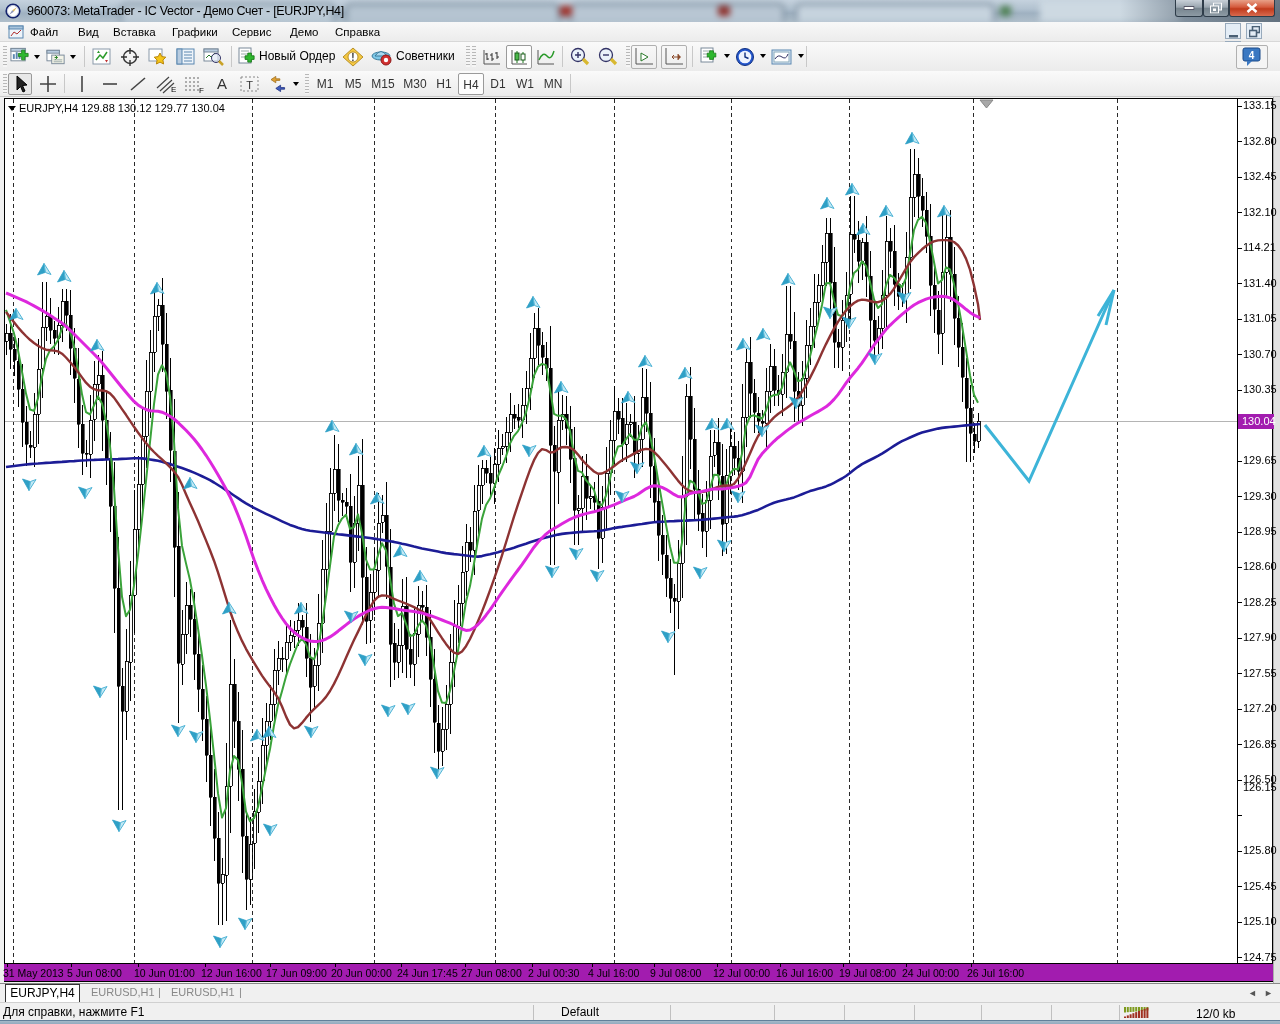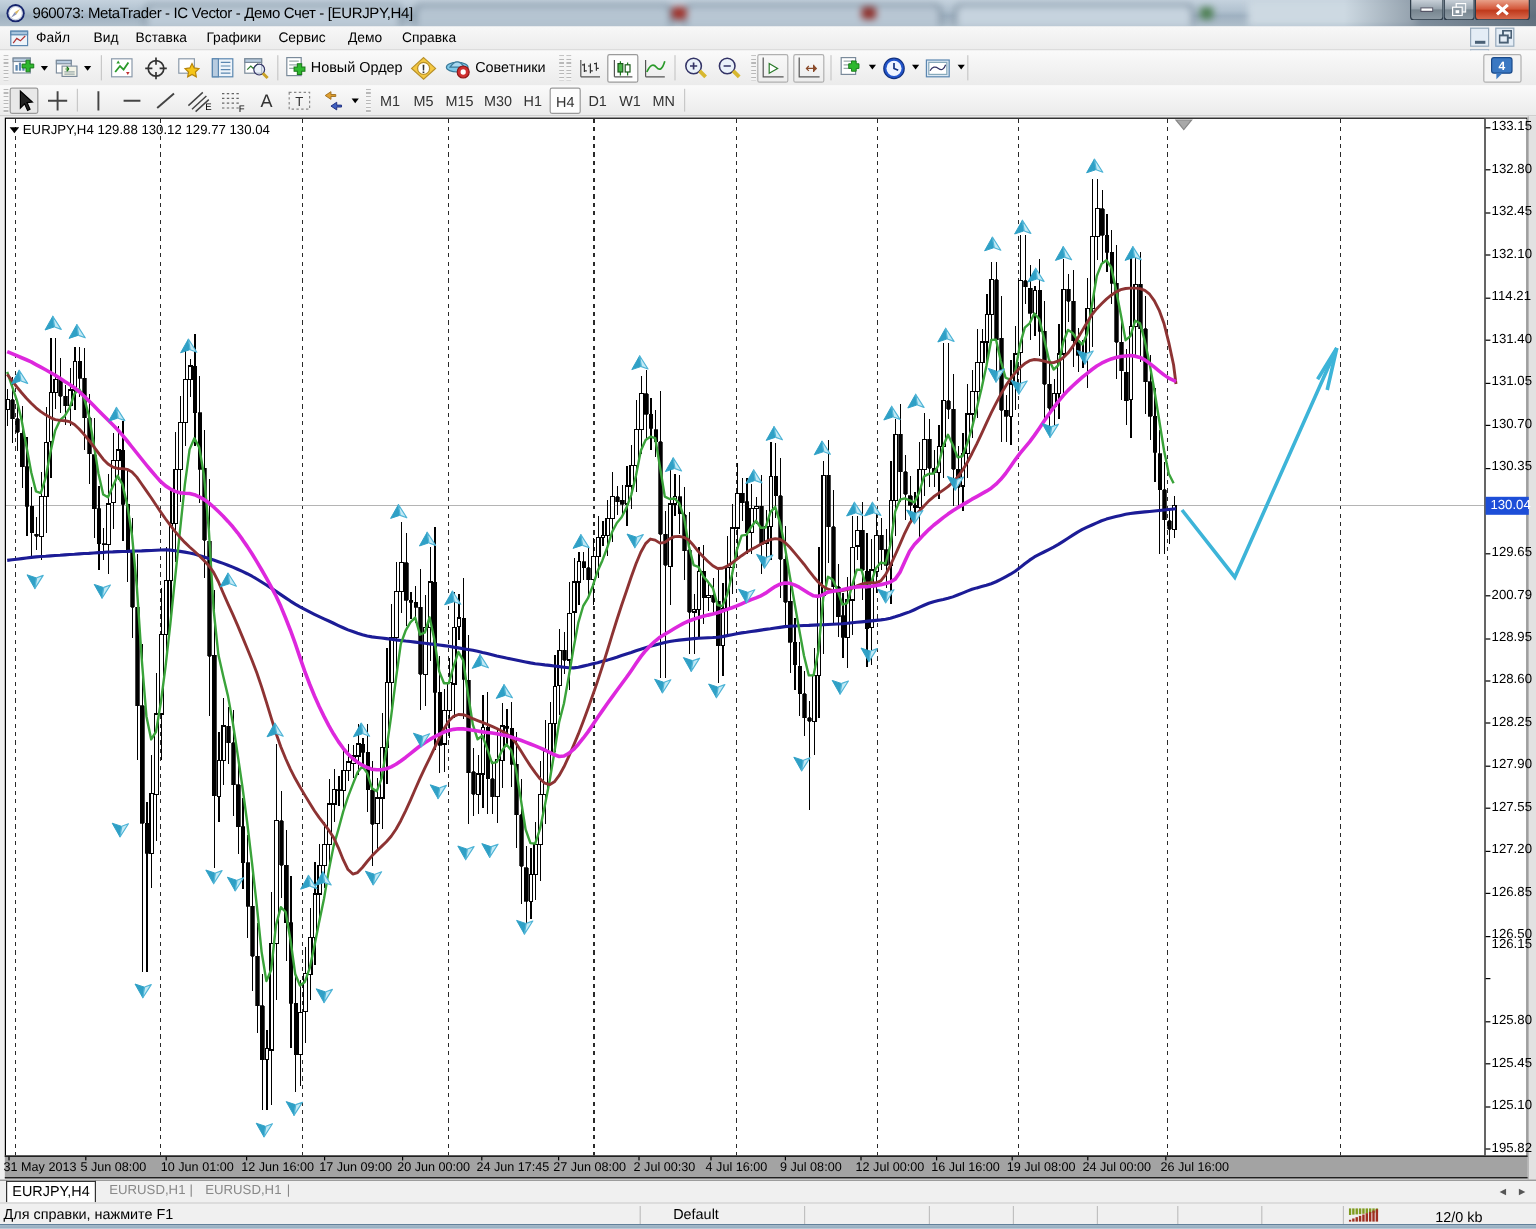--- a/index.html
+++ b/index.html
@@ -33,22 +33,22 @@
 .tfbtn { position:absolute; top:2px; height:22px; font-size:12px; color:#333; text-align:center; line-height:22px; }
 .tfbtn.sel { background:#fdfdfd; border:1px solid #9a9a9a; border-radius:2px; }
 .ddarr { width:0; height:0; border-left:3px solid transparent; border-right:3px solid transparent; border-top:4px solid #000; margin-left:3px; }
 
 
 #chartzone { position:absolute; left:0; top:97px; width:1280px; height:886px; background:#f0f0f0; }
 #plotborder { position:absolute; left:4px; top:1px; width:1269px; height:866px; border:1px solid #000; background:#fff; }
 #priceaxis { position:absolute; left:1237px; top:2px; width:35px; height:864px; background:#fff; border-left:1px solid #000; }
 .plab { position:absolute; left:5px; font-size:11px; color:#000; }
 .ptick { position:absolute; left:0; width:4px; height:1px; background:#000; }
-.pcur { position:absolute; left:0; top:315px; width:36px; height:15px; background:#1d4ed8; color:#fff; font-size:11px; padding-left:4px; line-height:15px; }
-#timeaxis { position:absolute; left:4px; top:866px; width:1269px; height:19px; background:#a3a3a3; border-top:1px solid #000; border-bottom:1px solid #000; }
+.pcur { position:absolute; left:0; top:315px; width:36px; height:15px; background:#a21caf; color:#fff; font-size:11px; padding-left:4px; line-height:15px; }
+#timeaxis { position:absolute; left:4px; top:866px; width:1269px; height:19px; background:#a21caf; border-top:1px solid #000; border-bottom:1px solid #000; }
 .tlab { position:absolute; top:3px; font-size:10.5px; color:#000; white-space:nowrap; }
 
 
 #tabbar { position:absolute; left:0; top:983px; width:1280px; height:19px; background:#f0f0f0; }
 #tabactive { position:absolute; left:5px; top:1px; width:75px; height:18px; background:#fff; border:1px solid #333; border-bottom:none; font-size:12px; text-align:center; line-height:17px; }
 .tabgrey { position:absolute; top:3px; font-size:11px; color:#888; }
 .tscroll { position:absolute; top:5px; font-size:9px; color:#555; }
 
 
 #statusbar { position:absolute; left:0; top:1002px; width:1280px; height:19px; background:#f0f0f0; border-top:1px solid #d0d0d0; font-size:12px; }
@@ -422,21 +422,21 @@
 <div class="plab" style="top:178px">131.40</div>
 <div class="ptick" style="top:184px"></div>
 <div class="plab" style="top:213px">131.05</div>
 <div class="ptick" style="top:220px"></div>
 <div class="plab" style="top:249px">130.70</div>
 <div class="ptick" style="top:255px"></div>
 <div class="plab" style="top:284px">130.35</div>
 <div class="ptick" style="top:291px"></div>
 <div class="plab" style="top:355px">129.65</div>
 <div class="ptick" style="top:362px"></div>
-<div class="plab" style="top:391px">200.79</div>
+<div class="plab" style="top:391px">129.30</div>
 <div class="ptick" style="top:397px"></div>
 <div class="plab" style="top:426px">128.95</div>
 <div class="ptick" style="top:433px"></div>
 <div class="plab" style="top:461px">128.60</div>
 <div class="ptick" style="top:468px"></div>
 <div class="plab" style="top:497px">128.25</div>
 <div class="ptick" style="top:503px"></div>
 <div class="plab" style="top:532px">127.90</div>
 <div class="ptick" style="top:539px"></div>
 <div class="plab" style="top:568px">127.55</div>
@@ -448,21 +448,21 @@
 <div class="plab" style="top:674px">126.50</div>
 <div class="ptick" style="top:681px"></div>
 <div class="plab" style="top:682px">126.15</div>
 <div class="ptick" style="top:716px"></div>
 <div class="plab" style="top:745px">125.80</div>
 <div class="ptick" style="top:752px"></div>
 <div class="plab" style="top:781px">125.45</div>
 <div class="ptick" style="top:787px"></div>
 <div class="plab" style="top:816px">125.10</div>
 <div class="ptick" style="top:823px"></div>
-<div class="plab" style="top:852px">195.82</div>
+<div class="plab" style="top:852px">124.75</div>
 <div class="ptick" style="top:858px"></div>
 <div class="pcur">130.04</div>
     </div>
     <div id="timeaxis">
       <div class="tlab" style="left:-1px">31 May 2013</div>
 <div style="position:absolute;left:3px;top:0;width:1px;height:3px;background:#000"></div>
 <div class="tlab" style="left:63px">5 Jun 08:00</div>
 <div style="position:absolute;left:67px;top:0;width:1px;height:3px;background:#000"></div>
 <div class="tlab" style="left:130px">10 Jun 01:00</div>
 <div style="position:absolute;left:134px;top:0;width:1px;height:3px;background:#000"></div>

